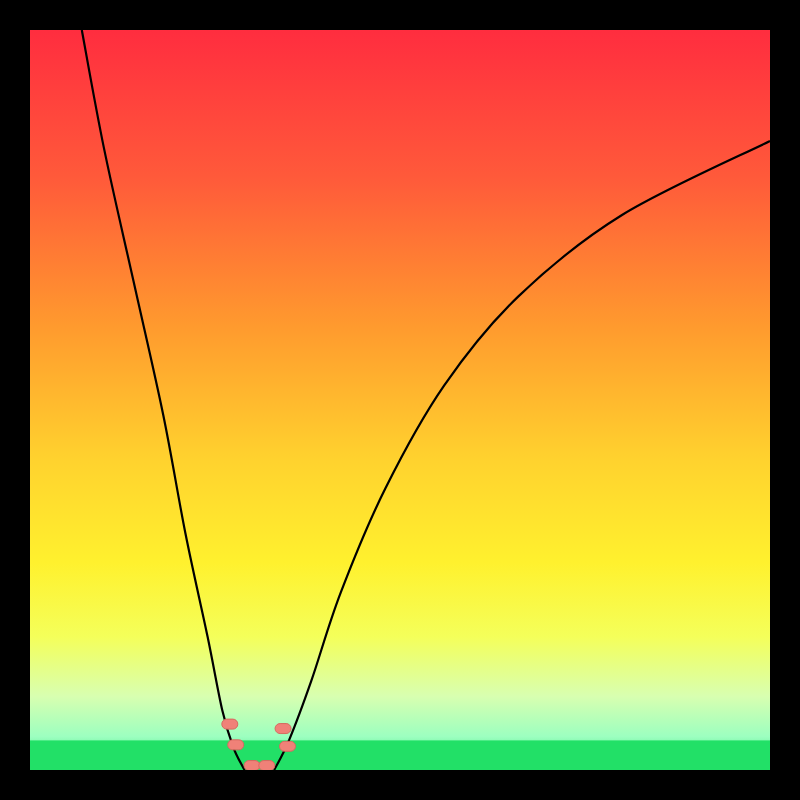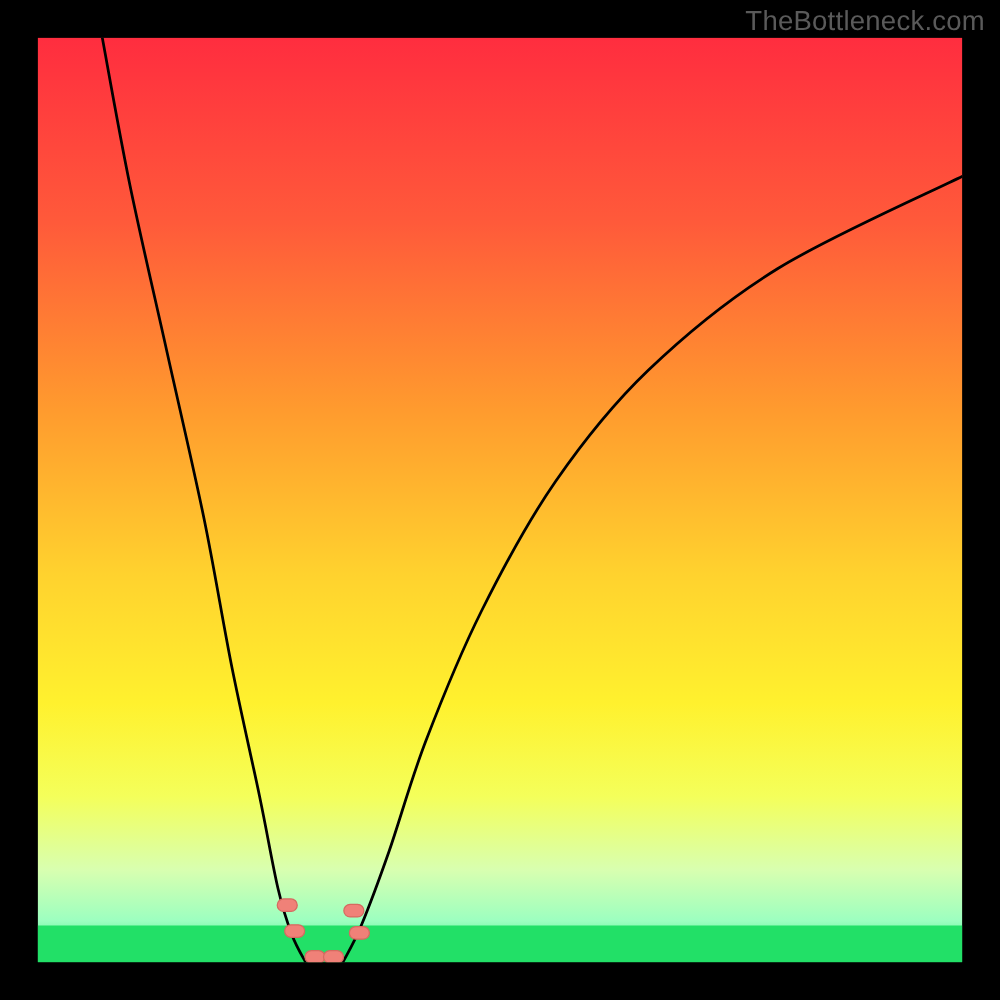--- a/index.html
+++ b/index.html
@@ -74,14 +74,13 @@
         <rect x="249.51999999999998" y="711.32" width="16" height="10" rx="5" fill="#f08178" stroke="#d66a60" stroke-width="1"></rect>
         <rect x="214" y="730.56" width="16" height="10" rx="5" fill="#f08178" stroke="#d66a60" stroke-width="1"></rect>
         <rect x="228.8" y="730.56" width="16" height="10" rx="5" fill="#f08178" stroke="#d66a60" stroke-width="1"></rect>
       </g>
   </svg>
 
   <svg class="overlay" viewBox="0 0 800 800">
     <rect x="0" y="0" width="800" height="800" fill="none" stroke="#000" stroke-width="60"></rect>
   </svg>
 
-  <div class="watermark">TheBottleneck.com</div>
 </div>
 
 </body></html>

